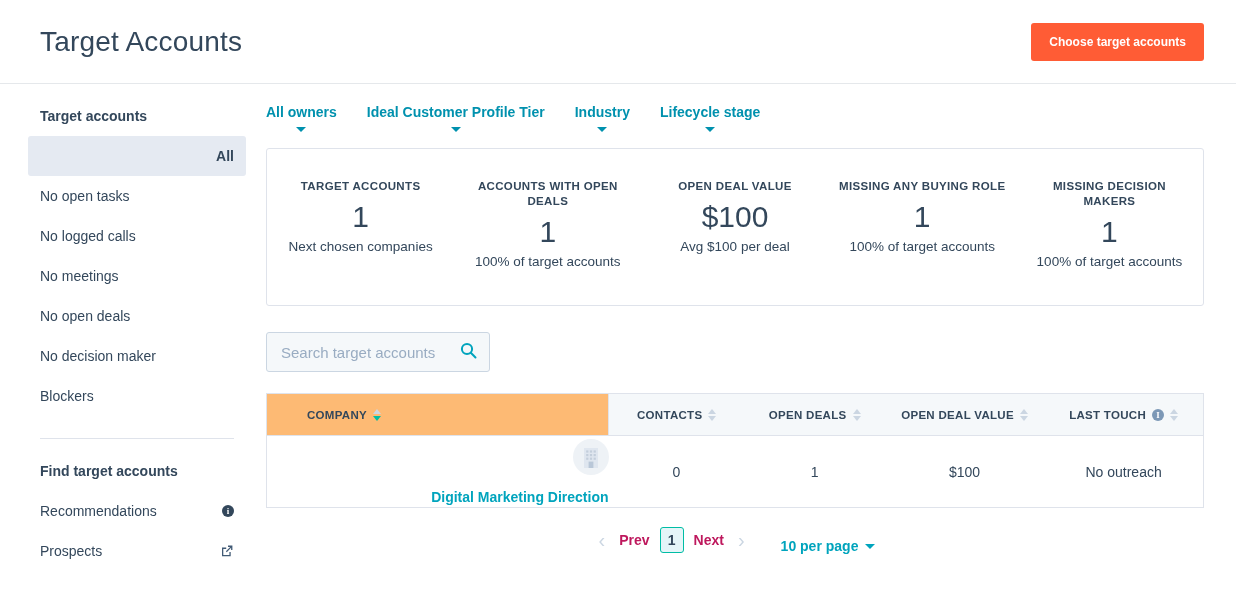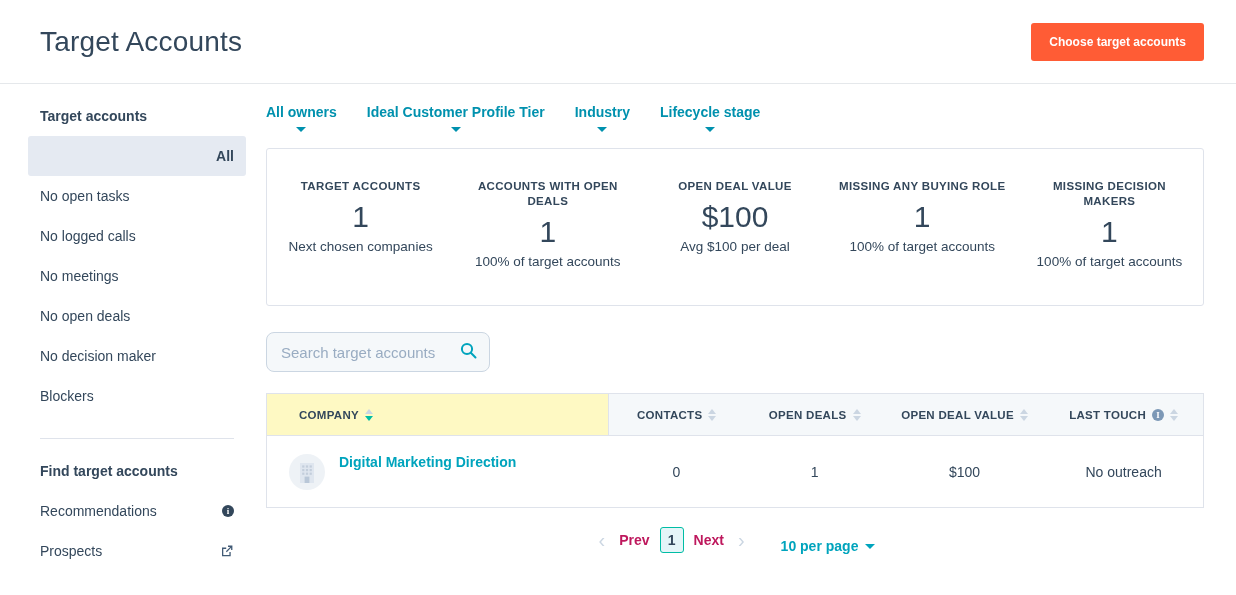--- a/index.html
+++ b/index.html
@@ -151,21 +151,21 @@
     font-weight: 400;
     line-height: 18px;
   }
 
   
   .search-wrap {
     margin: 26px 0 21px 0;
     width: 224px;
     height: 40px;
     border: 1px solid #cbd6e2;
-    border-radius: 8px;
+    border-radius: 3px;
     background: #f5f8fa;
     display: flex;
     align-items: center;
     padding: 0 12px 0 14px;
   }
   .search-input {
     flex: 1;
     border: none;
     outline: none;
     background: transparent;
@@ -193,23 +193,23 @@
     color: #33475b;
     text-transform: uppercase;
     padding: 13px 0;
     height: 42px;
     vertical-align: middle;
     cursor: pointer;
     text-align: center;
     white-space: nowrap;
   }
   .table thead th.col-company {
-    background: #fef9c3;
+    background: #fdba74;
     text-align: left;
-    padding-left: 32px;
+    padding-left: 40px;
     border-right: 1px solid #dfe3eb;
   }
   .th-inner {
     display: inline-flex;
     align-items: center;
     gap: 6px;
   }
   .sorter {
     display: inline-flex;
     flex-direction: column;
@@ -249,22 +249,23 @@
     text-align: center;
     vertical-align: middle;
     background: #ffffff;
   }
   .table tbody td.cell-company {
     text-align: left;
     padding-left: 22px;
   }
   .company-cell {
     display: flex;
-    align-items: flex-start;
+    align-items: flex-end;
     gap: 14px;
+    flex-direction: column;
   }
   .avatar {
     width: 36px; height: 36px;
     border-radius: 50%;
     background: #eef2f6;
     flex: 0 0 36px;
     display: flex;
     align-items: center;
     justify-content: center;
   }

